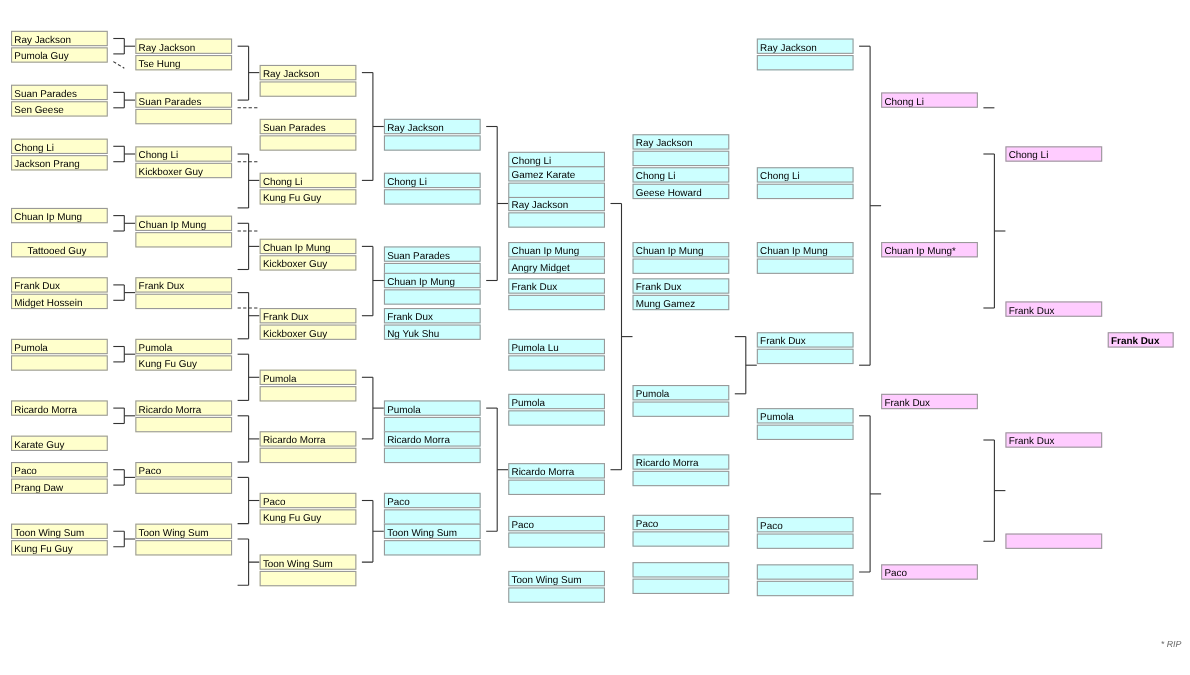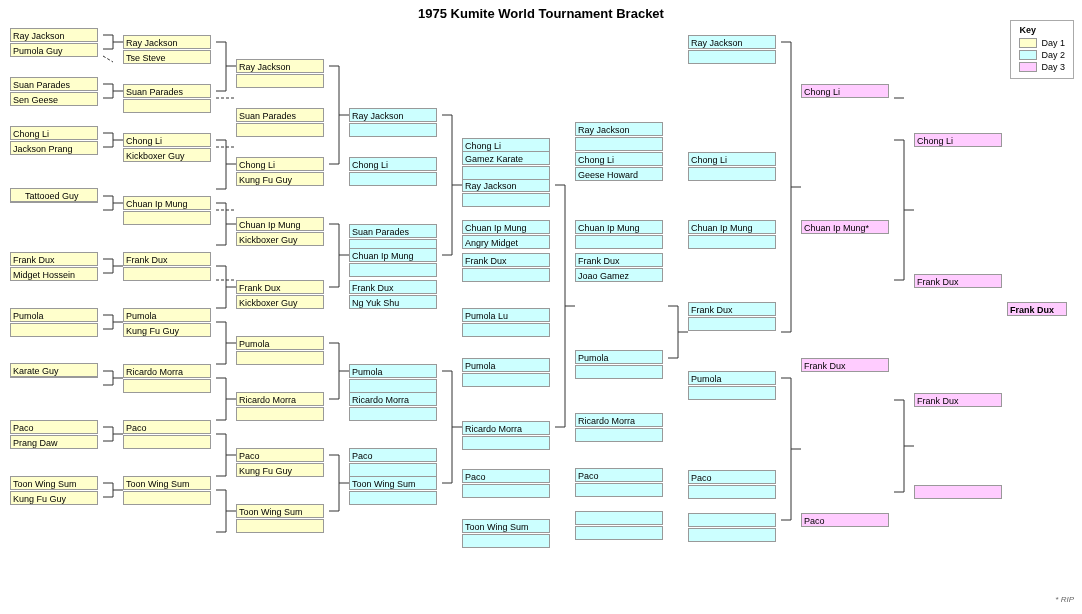--- a/index.html
+++ b/index.html
@@ -69,37 +69,21 @@
       position: absolute;
       font-size: 8px;
       font-style: italic;
       color: #666;
     }
   </style>
 </head>
 <body>
 
 <div id="bracket-container">
-  <div class="title">1975 Kumite World Tournament Bracket</div>
-
-  <div class="key-box">
-    <div style="font-weight:bold;margin-bottom:3px;">Key</div>
-    <div class="key-row">
-      <div class="key-swatch" style="background:#ffffcc;"></div>
-      <span>Day 1</span>
-    </div>
-    <div class="key-row">
-      <div class="key-swatch" style="background:#ccffff;"></div>
-      <span>Day 2</span>
-    </div>
-    <div class="key-row">
-      <div class="key-swatch" style="background:#ffccff;"></div>
-      <span>Day 3</span>
-    </div>
-  </div>
+
 
   <svg class="bracket-svg" width="1082" height="614" xmlns="http://www.w3.org/2000/svg">
     <style>
       line { stroke: #333; stroke-width: 1; fill: none; }
       path { stroke: #333; stroke-width: 1; fill: none; }
     </style>
 
     <line x1="103" y1="35" x2="113" y2="35"></line>
     <line x1="103" y1="49" x2="113" y2="49"></line>
     <line x1="113" y1="35" x2="113" y2="49"></line>
@@ -258,39 +242,39 @@
   <div class="node day1" style="left:10px;top:28px;">Ray Jackson</div>
   <div class="node day1" style="left:10px;top:43px;">Pumola Guy</div>
 
   <div class="node day1" style="left:10px;top:77px;">Suan Parades</div>
   <div class="node day1" style="left:10px;top:92px;">Sen Geese</div>
 
   <div class="node day1" style="left:10px;top:126px;">Chong Li</div>
   <div class="node day1" style="left:10px;top:141px;">Jackson Prang</div>
 
   <div class="node day1" style="left:10px;top:189px;">Chuan Ip Mung</div>
-  <div class="node day1" style="left:10px;top:188px;padding-left:14px;">Tattooed Guy</div>
+  <div class="node day1" style="left:10px;top:220px;padding-left:14px;">Tattooed Guy</div>
 
   <div class="node day1" style="left:10px;top:252px;">Frank Dux</div>
   <div class="node day1" style="left:10px;top:267px;">Midget Hossein</div>
 
   <div class="node day1" style="left:10px;top:308px;">Pumola</div>
   <div class="node day1" style="left:10px;top:323px;"></div>
 
   <div class="node day1" style="left:10px;top:364px;">Ricardo Morra</div>
-  <div class="node day1" style="left:10px;top:363px;">Karate Guy</div>
+  <div class="node day1" style="left:10px;top:396px;">Karate Guy</div>
 
   <div class="node day1" style="left:10px;top:420px;">Paco</div>
   <div class="node day1" style="left:10px;top:435px;">Prang Daw</div>
 
   <div class="node day1" style="left:10px;top:476px;">Toon Wing Sum</div>
   <div class="node day1" style="left:10px;top:491px;">Kung Fu Guy</div>
 
   <div class="node day1" style="left:123px;top:35px;">Ray Jackson</div>
-  <div class="node day1" style="left:123px;top:50px;">Tse Steve</div>
+  <div class="node day1" style="left:123px;top:50px;">Tse Hung</div>
 
   <div class="node day1" style="left:123px;top:84px;">Suan Parades</div>
   <div class="node day1" style="left:123px;top:99px;"></div>
 
   <div class="node day1" style="left:123px;top:133px;">Chong Li</div>
   <div class="node day1" style="left:123px;top:148px;">Kickboxer Guy</div>
 
   <div class="node day1" style="left:123px;top:196px;">Chuan Ip Mung</div>
   <div class="node day1" style="left:123px;top:211px;"></div>
 
@@ -395,21 +379,21 @@
   <div class="node day2" style="left:575px;top:122px;">Ray Jackson</div>
   <div class="node day2" style="left:575px;top:137px;"></div>
 
   <div class="node day2" style="left:575px;top:152px;">Chong Li</div>
   <div class="node day2" style="left:575px;top:167px;">Geese Howard</div>
 
   <div class="node day2" style="left:575px;top:220px;">Chuan Ip Mung</div>
   <div class="node day2" style="left:575px;top:235px;"></div>
 
   <div class="node day2" style="left:575px;top:253px;">Frank Dux</div>
-  <div class="node day2" style="left:575px;top:268px;">Joao Gamez</div>
+  <div class="node day2" style="left:575px;top:268px;">Mung Gamez</div>
 
   <div class="node day2" style="left:575px;top:350px;">Pumola</div>
   <div class="node day2" style="left:575px;top:365px;"></div>
 
   <div class="node day2" style="left:575px;top:413px;">Ricardo Morra</div>
   <div class="node day2" style="left:575px;top:428px;"></div>
 
   <div class="node day2" style="left:575px;top:468px;">Paco</div>
   <div class="node day2" style="left:575px;top:483px;"></div>
 
@@ -446,15 +430,15 @@
   <div class="node day3" style="left:801px;top:513px;">Paco</div>
 
   <div class="node day3" style="left:914px;top:133px;">Chong Li</div>
   <div class="node day3" style="left:914px;top:274px;">Frank Dux</div>
 
   <div class="node day3" style="left:914px;top:393px;">Frank Dux</div>
   <div class="node day3" style="left:914px;top:485px;"></div>
 
   <div class="node day3" style="left:1007px;top:302px;width:60px;background:#ffccff;font-weight:bold;">Frank Dux</div>
 
-  <div class="rip" style="right:8px;bottom:10px;">* RIP</div>
+  <div class="rip" style="right:8px;bottom:24px;">* RIP</div>
 
 </div>
 
 </body></html>

